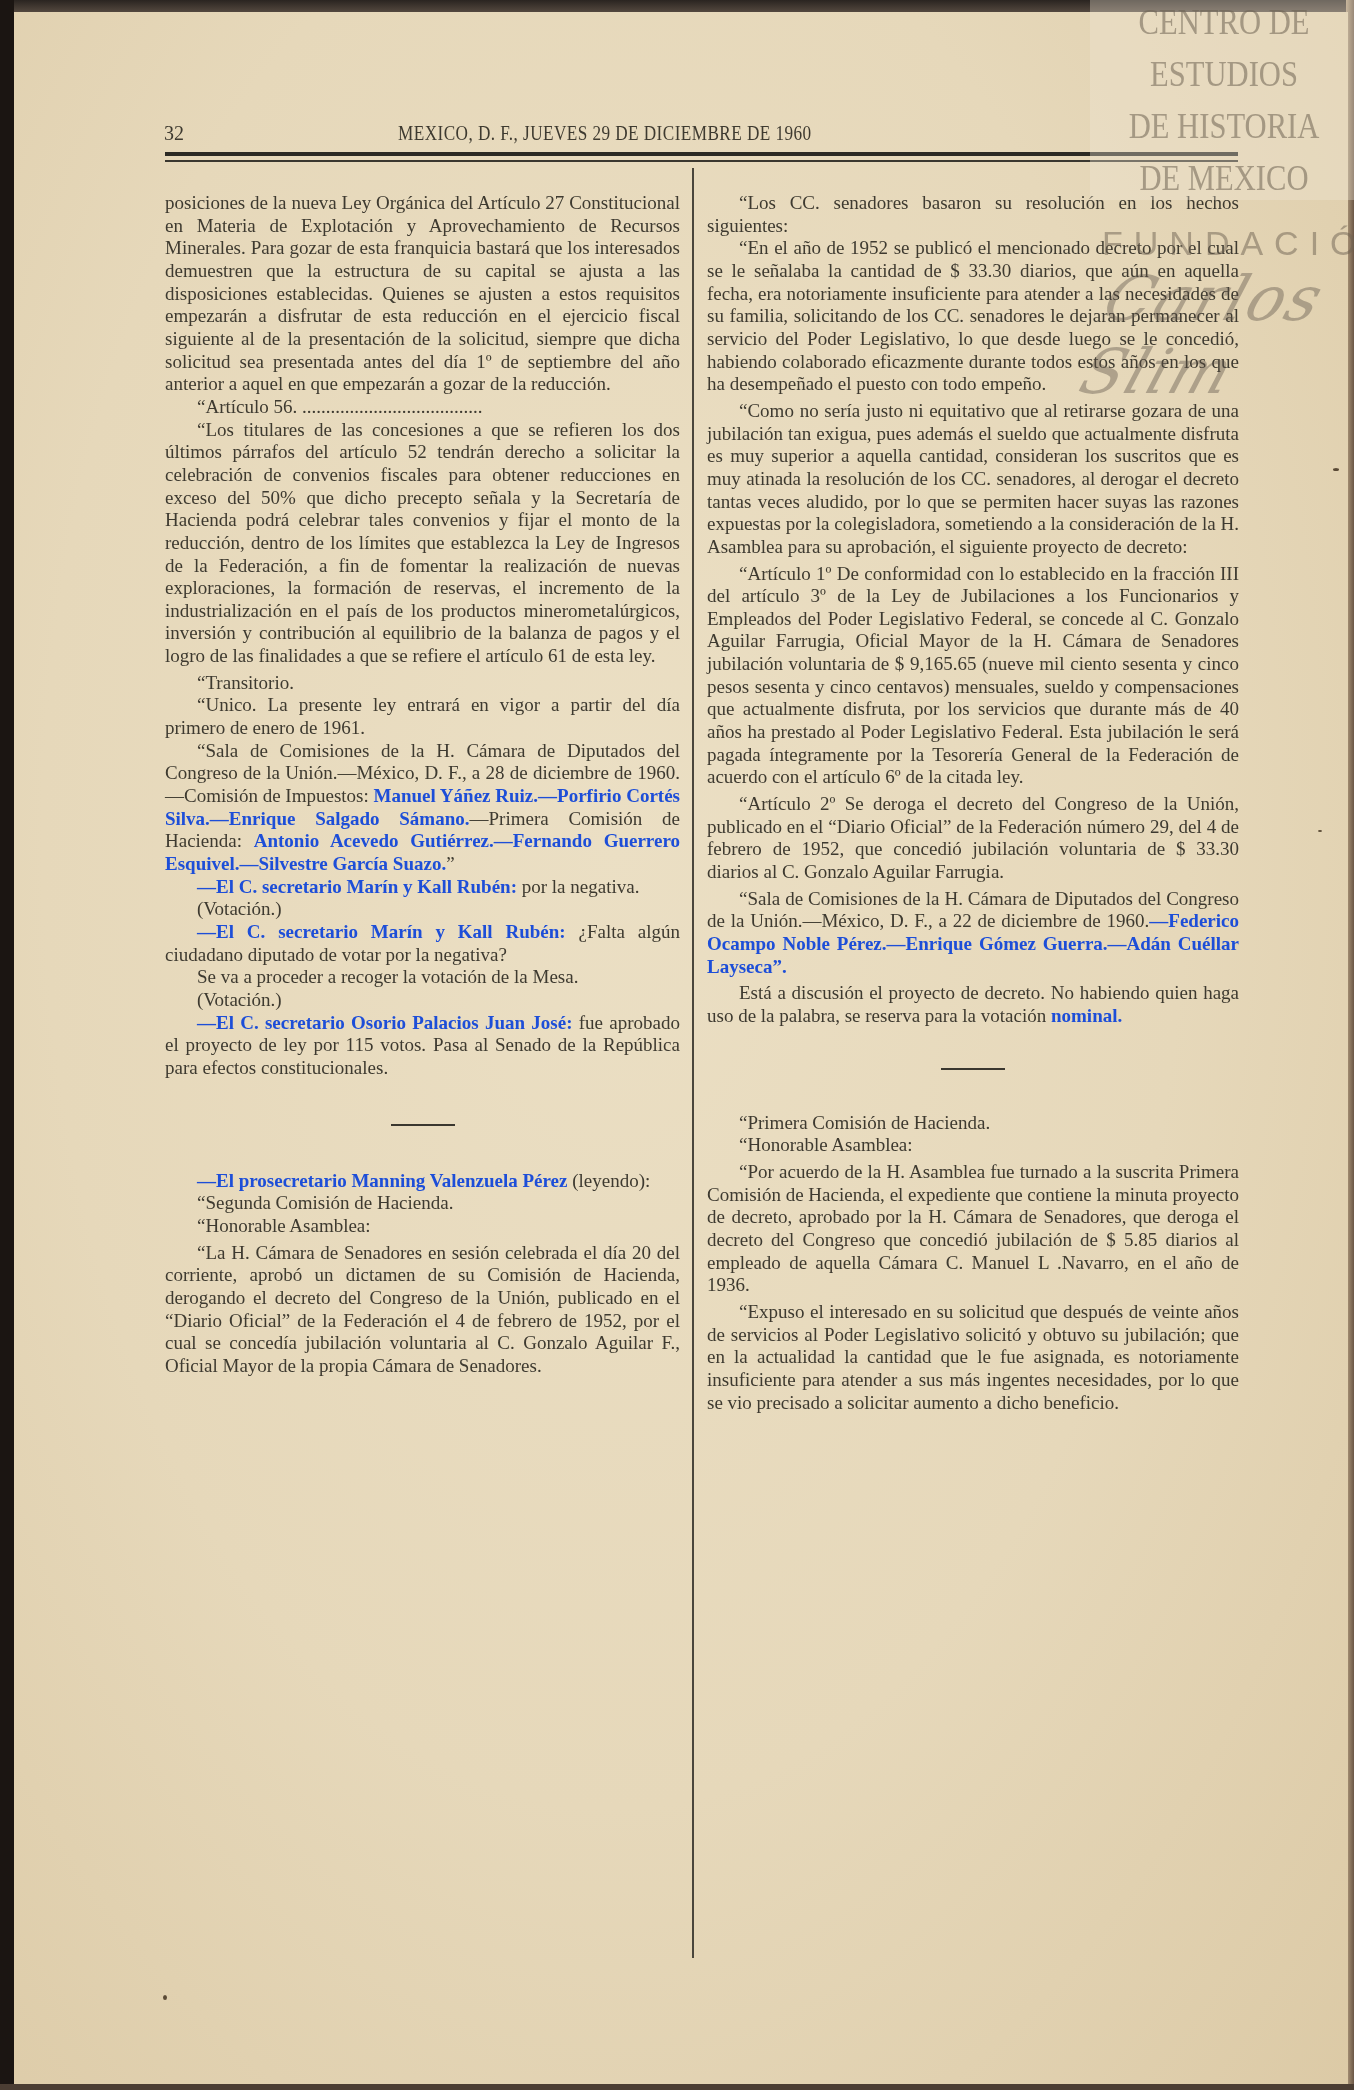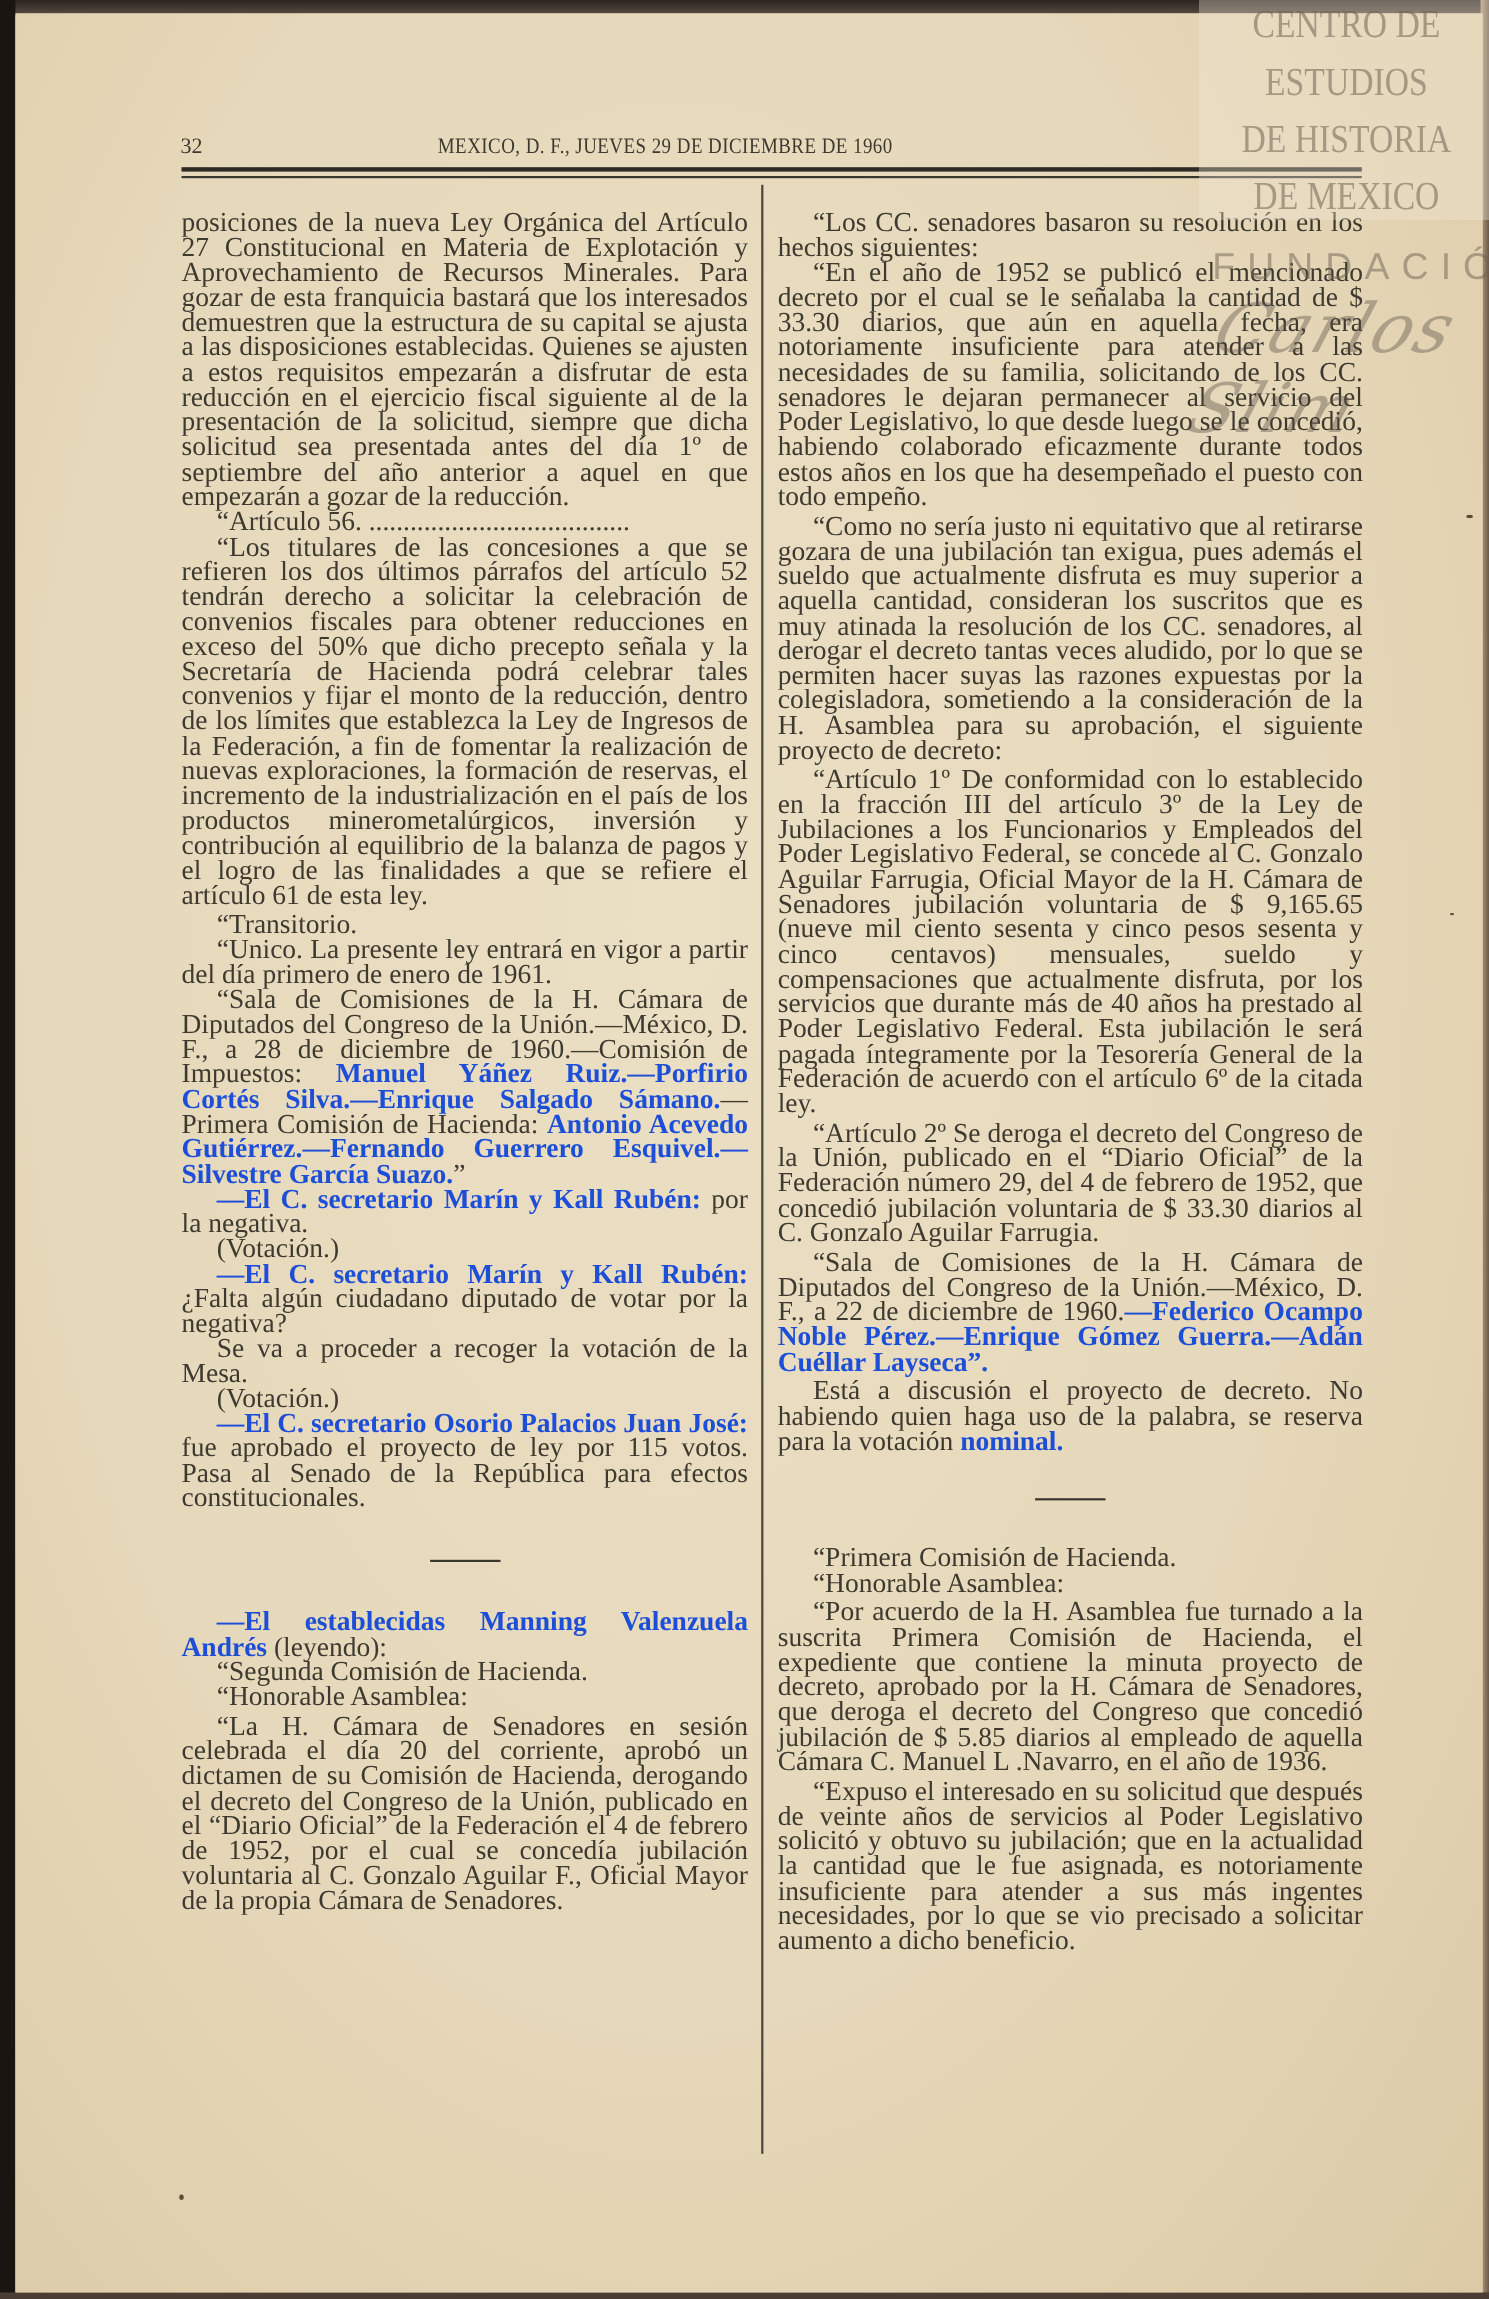--- a/index.html
+++ b/index.html
@@ -20,21 +20,21 @@
 
   .page-number { position:absolute; left:164px; top:122px; font-size:20px; }
   .running-head { position:absolute; left:398px; top:122px; font-size:20px; letter-spacing:0.5px; transform:scaleX(0.86); transform-origin:left; white-space:nowrap; }
   .rule-thick { position:absolute; left:165px; top:152px; width:1073px; height:4px; background:#2c2a24; }
   .rule-thin { position:absolute; left:165px; top:160px; width:1073px; height:1.5px; background:#3a372f; }
 
   .col-divider { position:absolute; left:692px; top:168px; width:1.5px; height:1790px; background:#4a463c; }
 
   .column {
     position:absolute; top:192px;
-    font-size:25px; line-height:22.65px;
+    font-size:19px; line-height:22.65px;
     text-align:justify; hyphens:manual;
   }
   .col-left { left:165px; width:515px; }
   .col-right { left:707px; width:532px; }
   .column p { margin:0; text-indent:32px; }
   .column p.noindent { text-indent:0; }
   .column p.gap { margin-top:4px; }
   .column b { font-weight:bold; color:#1d4ed8; }
   .sep { width:64px; height:2px; background:#3a372f; margin:0 auto; }
   .sep-left { margin-top:44px; margin-bottom:44px; }
@@ -79,21 +79,21 @@
   <p class="gap">“Transitorio.</p>
   <p>“Unico. La presente ley entrará en vigor a partir del día primero de enero de 1961.</p>
   <p><span>“Sala de Comisiones de la H. Cámara de Diputados del Congreso de la Unión.—México, D. F., a 28 de diciembre de 1960.—Comisión de Impuestos: </span><b>Manuel Yáñez Ruiz.—Porfirio Cortés Silva.—Enrique Salgado Sámano.</b><span>—Primera Comisión de Hacienda: </span><b>Antonio Acevedo Gutiérrez.—Fernando Guerrero Esquivel.—Silvestre García Suazo.</b><span>”</span></p>
   <p><b>—El C. secretario Marín y Kall Rubén:</b><span> por la negativa.</span></p>
   <p>(Votación.)</p>
   <p><b>—El C. secretario Marín y Kall Rubén:</b><span> ¿Falta algún ciudadano diputado de votar por la negativa?</span></p>
   <p>Se va a proceder a recoger la votación de la Mesa.</p>
   <p>(Votación.)</p>
   <p><b>—El C. secretario Osorio Palacios Juan José:</b><span> fue aprobado el proyecto de ley por 115 votos. Pasa al Senado de la República para efectos constitucionales.</span></p>
   <div class="sep sep-left"></div>
-  <p><b>—El establecidas Manning Valenzuela Andrés</b><span> (leyendo):</span></p>
+  <p><b>—El prosecretario Manning Valenzuela Pérez</b><span> (leyendo):</span></p>
   <p>“Segunda Comisión de Hacienda.</p>
   <p>“Honorable Asamblea:</p>
   <p class="gap">“La H. Cámara de Senadores en sesión celebrada el día 20 del corriente, aprobó un dictamen de su Comisión de Hacienda, derogando el decreto del Congreso de la Unión, publicado en el “Diario Oficial” de la Federación el 4 de febrero de 1952, por el cual se concedía jubilación voluntaria al C. Gonzalo Aguilar F., Oficial Mayor de la propia Cámara de Senadores.</p>
 </div>
 
 <div class="column col-right">
   <p>“Los CC. senadores basaron su resolución en los hechos siguientes:</p>
   <p>“En el año de 1952 se publicó el mencionado decreto por el cual se le señalaba la cantidad de $ 33.30 diarios, que aún en aquella fecha, era notoriamente insuficiente para atender a las necesidades de su familia, solicitando de los CC. senadores le dejaran permanecer al servicio del Poder Legislativo, lo que desde luego se le concedió, habiendo colaborado eficazmente durante todos estos años en los que ha desempeñado el puesto con todo empeño.</p>
   <p class="gap">“Como no sería justo ni equitativo que al retirarse gozara de una jubilación tan exigua, pues además el sueldo que actualmente disfruta es muy superior a aquella cantidad, consideran los suscritos que es muy atinada la resolución de los CC. senadores, al derogar el decreto tantas veces aludido, por lo que se permiten hacer suyas las razones expuestas por la colegisladora, sometiendo a la consideración de la H. Asamblea para su aprobación, el siguiente proyecto de decreto:</p>
   <p class="gap">“Artículo 1º De conformidad con lo establecido en la fracción III del artículo 3º de la Ley de Jubilaciones a los Funcionarios y Empleados del Poder Legislativo Federal, se concede al C. Gonzalo Aguilar Farrugia, Oficial Mayor de la H. Cámara de Senadores jubilación voluntaria de $ 9,165.65 (nueve mil ciento sesenta y cinco pesos sesenta y cinco centavos) mensuales, sueldo y compensaciones que actualmente disfruta, por los servicios que durante más de 40 años ha prestado al Poder Legislativo Federal. Esta jubilación le será pagada íntegramente por la Tesorería General de la Federación de acuerdo con el artículo 6º de la citada ley.</p>

